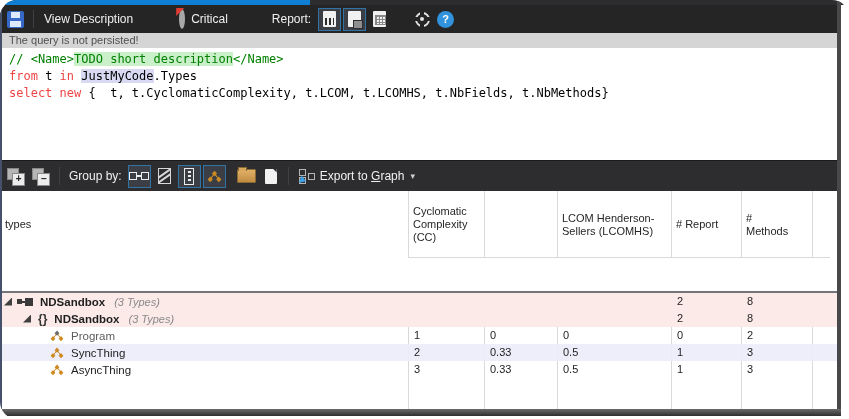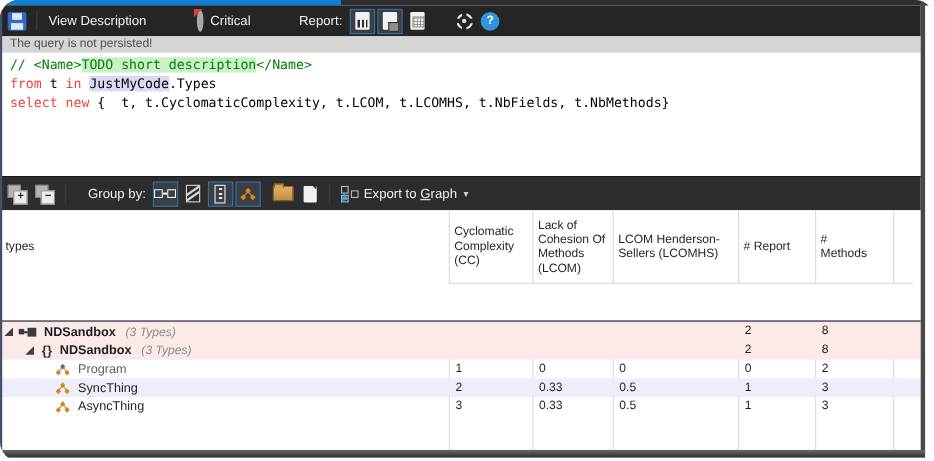--- a/index.html
+++ b/index.html
@@ -165,21 +165,21 @@
   <div class="abs toolbar2">
     <span class="stack" style="margin-left:6px">
       <i class="bk"></i>
         <i class="ft">+</i>
       </span>
     <span class="stack" style="margin-left:6px">
       <i class="bk"></i>
         <i class="ft">−</i>
       </span>
     <span class="tb-sep" style="margin-left:9px"></span>
-    <span style="margin-left:20px">Group by:</span>
+    <span style="margin-left:9px">Group by:</span>
     <span class="tgl on" style="margin-left:6px">
       <span class="g-asm">
           <i></i>
           <b></b>
           <i></i>
         </span>
     </span>
     <span class="tgl" style="margin-left:2px">
       <span class="g-page"></span>
     </span>
@@ -206,23 +206,20 @@
       </span>
     <span style="margin-left:5px"><span>Export to </span><span class="mnemo">G</span><span>raph</span></span>
     <span class="caret" style="margin-left:6px">▾</span>
   </div>
 
   <div class="abs hdr-cell" style="left:0;width:408px">
     <span class="label-txt">types</span>
     </div>
   <div class="abs hdr-cell" style="left:408px;width:76px">
     <span class="label-txt">Cyclomatic Complexity (CC)</span>
-    </div>
-  <div class="abs hdr-cell" style="left:484px;width:73px">
-    <span class="label-txt">Lack of Cohesion Of Methods (LCOM)</span>
     </div>
   <div class="abs hdr-cell" style="left:557px;width:114px">
     <span class="label-txt">LCOM Henderson-Sellers (LCOMHS)</span>
     </div>
   <div class="abs hdr-cell" style="left:671px;width:70px">
     <span class="label-txt"># Report</span>
     </div>
   <div class="abs hdr-cell" style="left:741px;width:71px">
     <span class="label-txt" style="max-width:46px"># Methods</span>
     </div>

